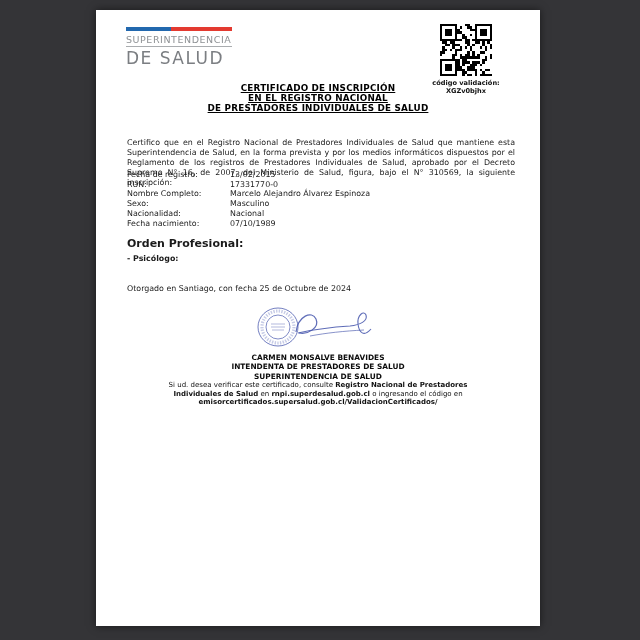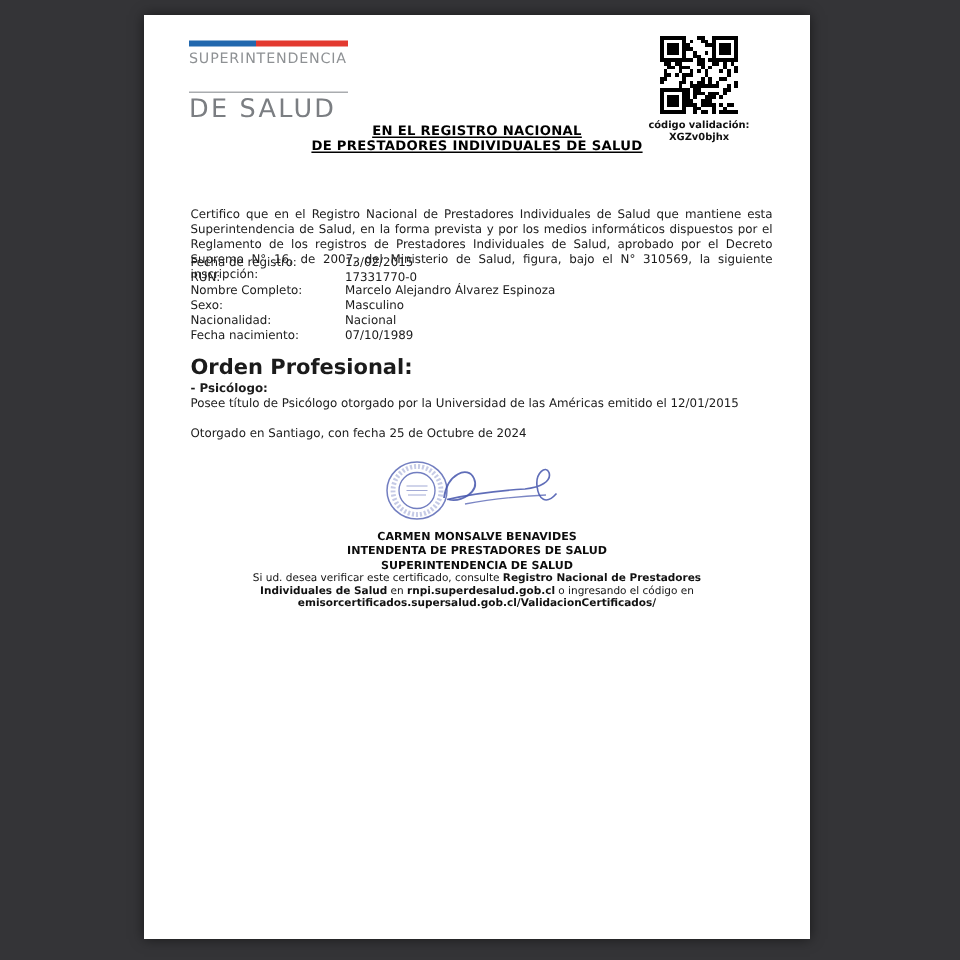--- a/index.html
+++ b/index.html
@@ -9,38 +9,38 @@
     font-family:"DejaVu Sans", sans-serif;
     color:#1b1b1b;
   }
   .page {
     position:absolute; left:96px; top:10px; width:444px; height:616px;
     background:#ffffff; box-shadow:0 0 8px rgba(0,0,0,.55);
   }
   
   .logo { position:absolute; left:30px; top:17px; width:106px; }
   .logo-bar { width:106px; height:4px; background:linear-gradient(to right,#2268ae 0 42%,#e33a30 42% 100%); margin-bottom:3px; }
-  .logo-l1 { font-size:9.5px; letter-spacing:.55px; color:#8e9194; border-bottom:1px solid #a9acaf; padding-bottom:16px; white-space:nowrap; }
+  .logo-l1 { font-size:9.5px; letter-spacing:.55px; color:#8e9194; border-bottom:1px solid #a9acaf; padding-bottom:1px; white-space:nowrap; }
   .logo-l2 { font-size:17px; letter-spacing:1.5px; color:#7b7e82; margin-top:1px; white-space:nowrap; }
   
   .qr-block { position:absolute; right:29px; top:14px; width:90px; text-align:center; }
   .qr-box { width:52px; height:52px; margin:0 auto 3px auto; background:#fff; }
   .qr-box svg { display:block; }
   .qr-label { font-size:6.6px; font-weight:bold; line-height:8px; color:#111; }
   
   .title { position:absolute; top:73px; left:0; right:0; text-align:center; font-weight:bold; font-size:8.8px; line-height:10px; letter-spacing:.2px; color:#000; }
   .title div { text-decoration:underline; }
   
   .intro { position:absolute; top:128px; left:31px; right:25px; font-size:7.9px; line-height:10px; text-align:justify; }
   
   .fields { position:absolute; top:160px; left:31px; right:25px; font-size:7.9px; line-height:9.7px; }
   .frow { display:flex; }
   .flabel { width:103px; flex:none; }
   
-  .orden   { position:absolute; top:227px; left:31px; font-size:14px; font-weight:bold; }
+  .orden   { position:absolute; top:227px; left:31px; font-size:11px; font-weight:bold; }
   .psico-t { position:absolute; top:244px; left:31px; font-size:7.9px; font-weight:bold; }
   .psico-d { position:absolute; top:254px; left:31px; right:25px; font-size:7.9px; }
   .issued  { position:absolute; top:274px; left:31px; font-size:7.9px; }
   
   .sig-art { position:absolute; top:292px; left:0; right:0; text-align:center; }
   .sig-names { position:absolute; top:343px; left:0; right:0; text-align:center; font-size:7.4px; font-weight:bold; line-height:9.3px; color:#0d0d0d; }
   
   .verify { position:absolute; top:371px; left:0; right:0; text-align:center; }
   .verify-inner { width:316px; margin:0 auto; font-size:7px; line-height:8.6px; color:#111; }
   .verify b { font-weight:bold; }
@@ -201,20 +201,21 @@
           <rect x="18" y="20" width="1" height="1" fill="#000"></rect>
           <rect x="19" y="20" width="1" height="1" fill="#000"></rect>
           <rect x="20" y="20" width="1" height="1" fill="#000"></rect>
         </svg>
     </div>
     <div class="qr-label">código validación:</div>
     <div class="qr-label">XGZv0bjhx</div>
   </div>
 
   <div class="title">
+    <div>CERTIFICADO DE INSCRIPCIÓN</div>
     <div>EN EL REGISTRO NACIONAL</div>
     <div>DE PRESTADORES INDIVIDUALES DE SALUD</div>
   </div>
 
   <div class="intro">Certifico que en el Registro Nacional de Prestadores Individuales de Salud que mantiene esta Superintendencia de Salud, en la forma prevista y por los medios informáticos dispuestos por el Reglamento de los registros de Prestadores Individuales de Salud, aprobado por el Decreto Supremo N° 16, de 2007, del Ministerio de Salud, figura, bajo el N° 310569, la siguiente inscripción:</div>
 
   <div class="fields">
     <div class="frow">
       <span class="flabel">Fecha de registro:</span>
       <span class="fvalue">13/02/2015</span>
@@ -236,21 +237,20 @@
       <span class="fvalue">Nacional</span>
     </div>
     <div class="frow">
       <span class="flabel">Fecha nacimiento:</span>
       <span class="fvalue">07/10/1989</span>
     </div>
   </div>
 
   <div class="orden">Orden Profesional:</div>
   <div class="psico-t">- Psicólogo:</div>
-  <div class="psico-d">Posee título de Psicólogo otorgado por la Universidad de las Américas emitido el 12/01/2015</div>
 
   <div class="issued">Otorgado en Santiago, con fecha 25 de Octubre de 2024</div>
 
   <div class="sig-art">
     <svg width="160" height="50" viewBox="0 0 160 50">
       <g stroke="#4353ab" fill="none">
         <ellipse cx="40" cy="25" rx="20" ry="19" stroke-width="1" opacity="0.75"></ellipse>
         <circle cx="40" cy="25" r="12" stroke-width="0.9" opacity="0.75"></circle>
         <circle cx="40" cy="25" r="16" stroke-width="3.2" opacity="0.3" stroke-dasharray="1.4 1.3"></circle>
         <path d="M33 22 h14 M33 25 h14 M34 28 h12" stroke-width="0.8" opacity="0.5"></path>

